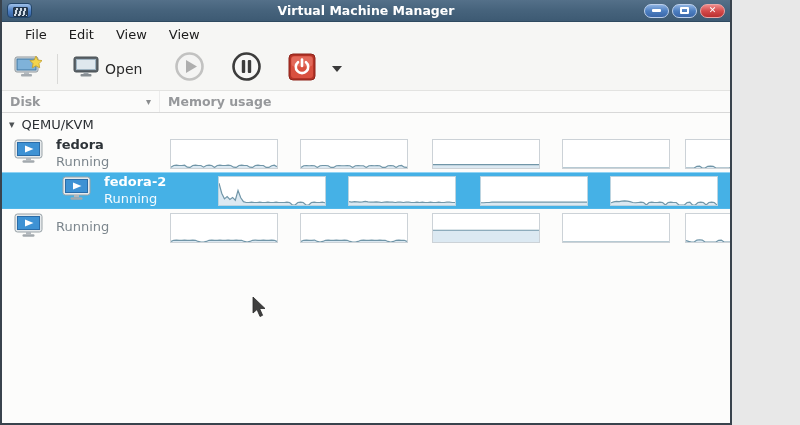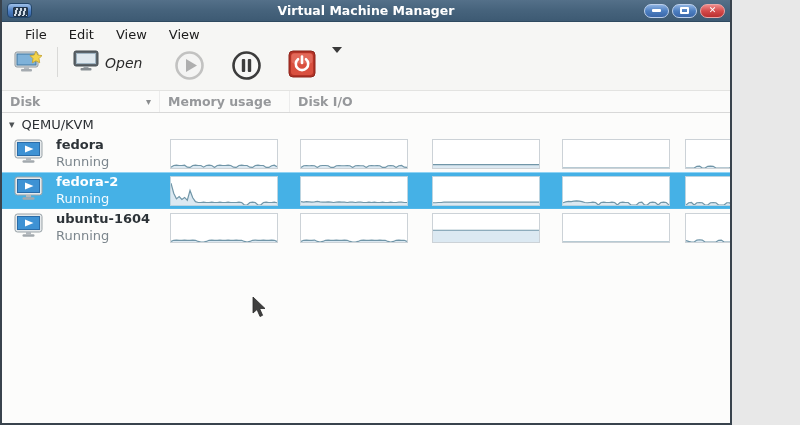--- a/index.html
+++ b/index.html
@@ -62,21 +62,21 @@
   .menubar {
     height:25px; flex:0 0 25px;
     background:#f6f6f4;
     display:flex; align-items:center; padding-left:12px;
   }
   .menu-item { padding:3px 11px; font-size:13px; color:#1b1b1b; cursor:default; }
   
   .toolbar {
     height:44px; flex:0 0 44px;
     background:#f6f6f4; border-bottom:1px solid #e3e3e1;
-    display:flex; align-items:flex-start;font-style:italic;
+    display:flex; align-items:center;
   }
   .tb-btn { display:flex; align-items:center; gap:6px; padding:3px 6px; border-radius:3px; }
   .tb-sep { width:1px; height:30px; background:#d9d9d7; margin:0 9px; }
   .open-label { font-size:14px; color:#2a2a2a; }
   .spacer18 { width:20px; }
   .spacer16 { width:14px; }
   .dropdown-arrow {
     width:0; height:0; margin-left:10px;
     border-left:5px solid transparent; border-right:5px solid transparent;
     border-top:6px solid #3a3a3a;
@@ -100,20 +100,21 @@
   .group-row {
     height:22px; display:flex; align-items:center;
     padding-left:7px; gap:7px; background:#fcfcfb;
   }
   .expander { color:#4f5356; font-size:11px; line-height:1; }
   .group-label { font-size:13px; color:#2b2f33; }
   .vm-row { height:37px; align-items:center; background:transparent; }
   .vm-row.selected {
     background:#45b1e6;
     box-shadow:inset 0 1px 0 #8fd3f4, inset 0 -1px 0 #53b8e9;
+    padding-left:48px;
   }
   .name-cell { display:flex; align-items:center; padding-left:12px; gap:13px; height:100%; }
   .vm-text { display:flex; flex-direction:column; justify-content:center; line-height:1.25; }
   .vm-name { font-size:13px; font-weight:bold; color:#2d3338; }
   .vm-status { font-size:13px; color:#7c868d; }
   .vm-row.selected .vm-name { color:#ffffff; }
   .vm-row.selected .vm-status { color:#f2fafe; }
   .chart-cell { height:100%; display:flex; align-items:center; }
   .spark {
     width:108px; height:30px; margin-left:10px;
@@ -210,23 +211,20 @@
     <div class="dropdown-arrow"></div>
   </div>
 
   <div class="list-header grid">
       <div class="hcell name-h">
         <span>Disk</span>
         <span class="sort-arrow">▾</span>
       </div>
       <div class="hcell">
         <span>Memory usage</span>
-      </div>
-      <div class="hcell">
-        <span>Disk I/O</span>
       </div>
     </div>
 
   <div class="list-body">
     <div class="group-row">
       <span class="expander">▾</span>
       <span class="group-label">QEMU/KVM</span>
     </div>
     <div>
         <div class="vm-row grid">
@@ -348,21 +346,20 @@
             <span>
   <svg width="29" height="25" viewBox="0 0 29 25">
     <rect x="1" y="1" width="27" height="18" rx="2.5" fill="#e6eaec" stroke="#9aa3a8"></rect>
     <rect x="3.5" y="3.5" width="22" height="13" fill="#3e92d4" stroke="#2a6ca8"></rect>
     <polygon points="11,6.5 19.5,10 11,13.5" fill="#ffffff"></polygon>
     <rect x="12" y="19" width="5" height="2.2" fill="#b2b8bd"></rect>
     <rect x="8.5" y="21.2" width="12" height="2.6" rx="1.2" fill="#a3a9ae"></rect>
   </svg>
 </span>
             <div class="vm-text">
-              <div class="vm-name">ubuntu-1604</div>
               <div class="vm-status">Running</div>
             </div>
           </div>
           <div class="chart-cell">
             <div class="spark">
               <svg viewBox="0 0 100 30" preserveAspectRatio="none">
                 <path d="M0.00,29.40 L2.56,28.20 L5.13,27.90 L7.69,28.20 L10.26,28.20 L12.82,27.90 L15.38,28.20 L17.95,28.20 L20.51,27.90 L23.08,28.20 L25.64,29.40 L28.21,30.00 L30.77,30.00 L33.33,29.40 L35.90,28.20 L38.46,27.90 L41.03,28.20 L43.59,28.20 L46.15,27.90 L48.72,28.20 L51.28,28.20 L53.85,27.90 L56.41,28.20 L58.97,28.20 L61.54,27.90 L64.10,28.20 L66.67,28.20 L69.23,29.40 L71.79,30.00 L74.36,29.40 L76.92,28.20 L79.49,27.90 L82.05,28.20 L84.62,28.20 L87.18,27.90 L89.74,28.20 L92.31,28.20 L94.87,27.90 L97.44,28.20 L100.00,29.40 L100,30 L0,30 Z" fill="#dce9f2" stroke="none"></path>
                 <path d="M0.00,29.40 L2.56,28.20 L5.13,27.90 L7.69,28.20 L10.26,28.20 L12.82,27.90 L15.38,28.20 L17.95,28.20 L20.51,27.90 L23.08,28.20 L25.64,29.40 L28.21,30.00 L30.77,30.00 L33.33,29.40 L35.90,28.20 L38.46,27.90 L41.03,28.20 L43.59,28.20 L46.15,27.90 L48.72,28.20 L51.28,28.20 L53.85,27.90 L56.41,28.20 L58.97,28.20 L61.54,27.90 L64.10,28.20 L66.67,28.20 L69.23,29.40 L71.79,30.00 L74.36,29.40 L76.92,28.20 L79.49,27.90 L82.05,28.20 L84.62,28.20 L87.18,27.90 L89.74,28.20 L92.31,28.20 L94.87,27.90 L97.44,28.20 L100.00,29.40" fill="none" stroke="#7196a8" stroke-width="1.2" vector-effect="non-scaling-stroke"></path>
               </svg>
             </div>

